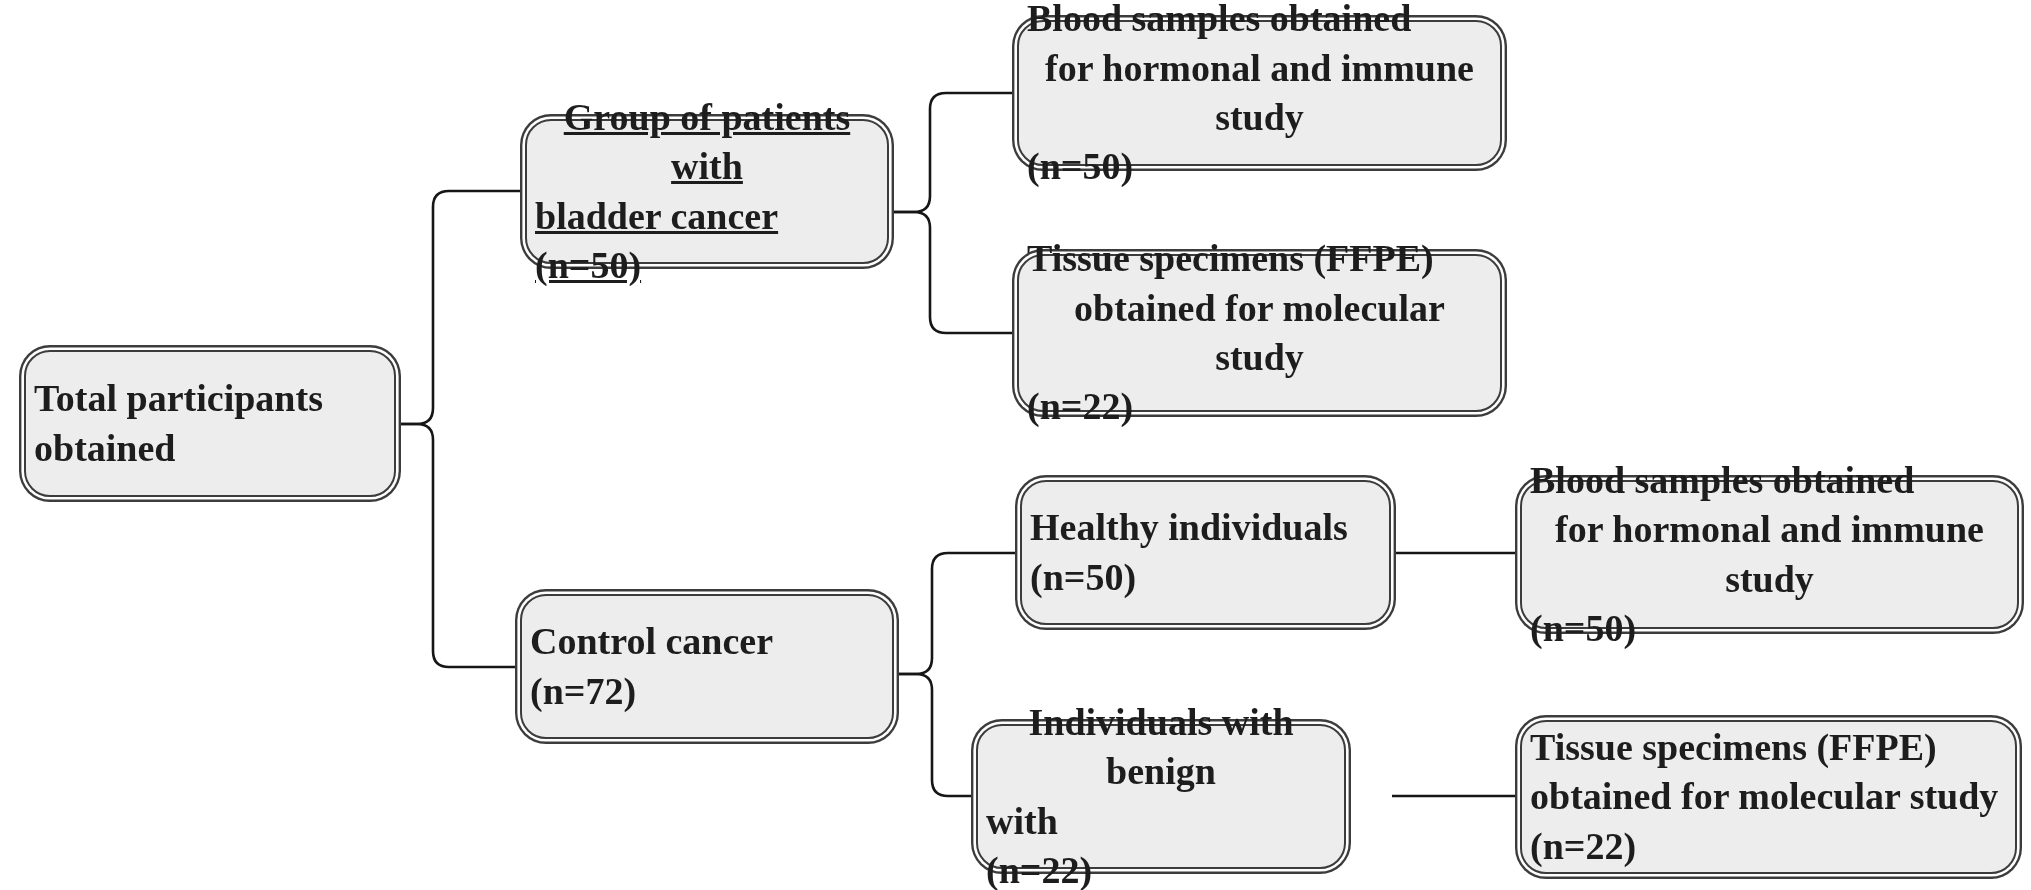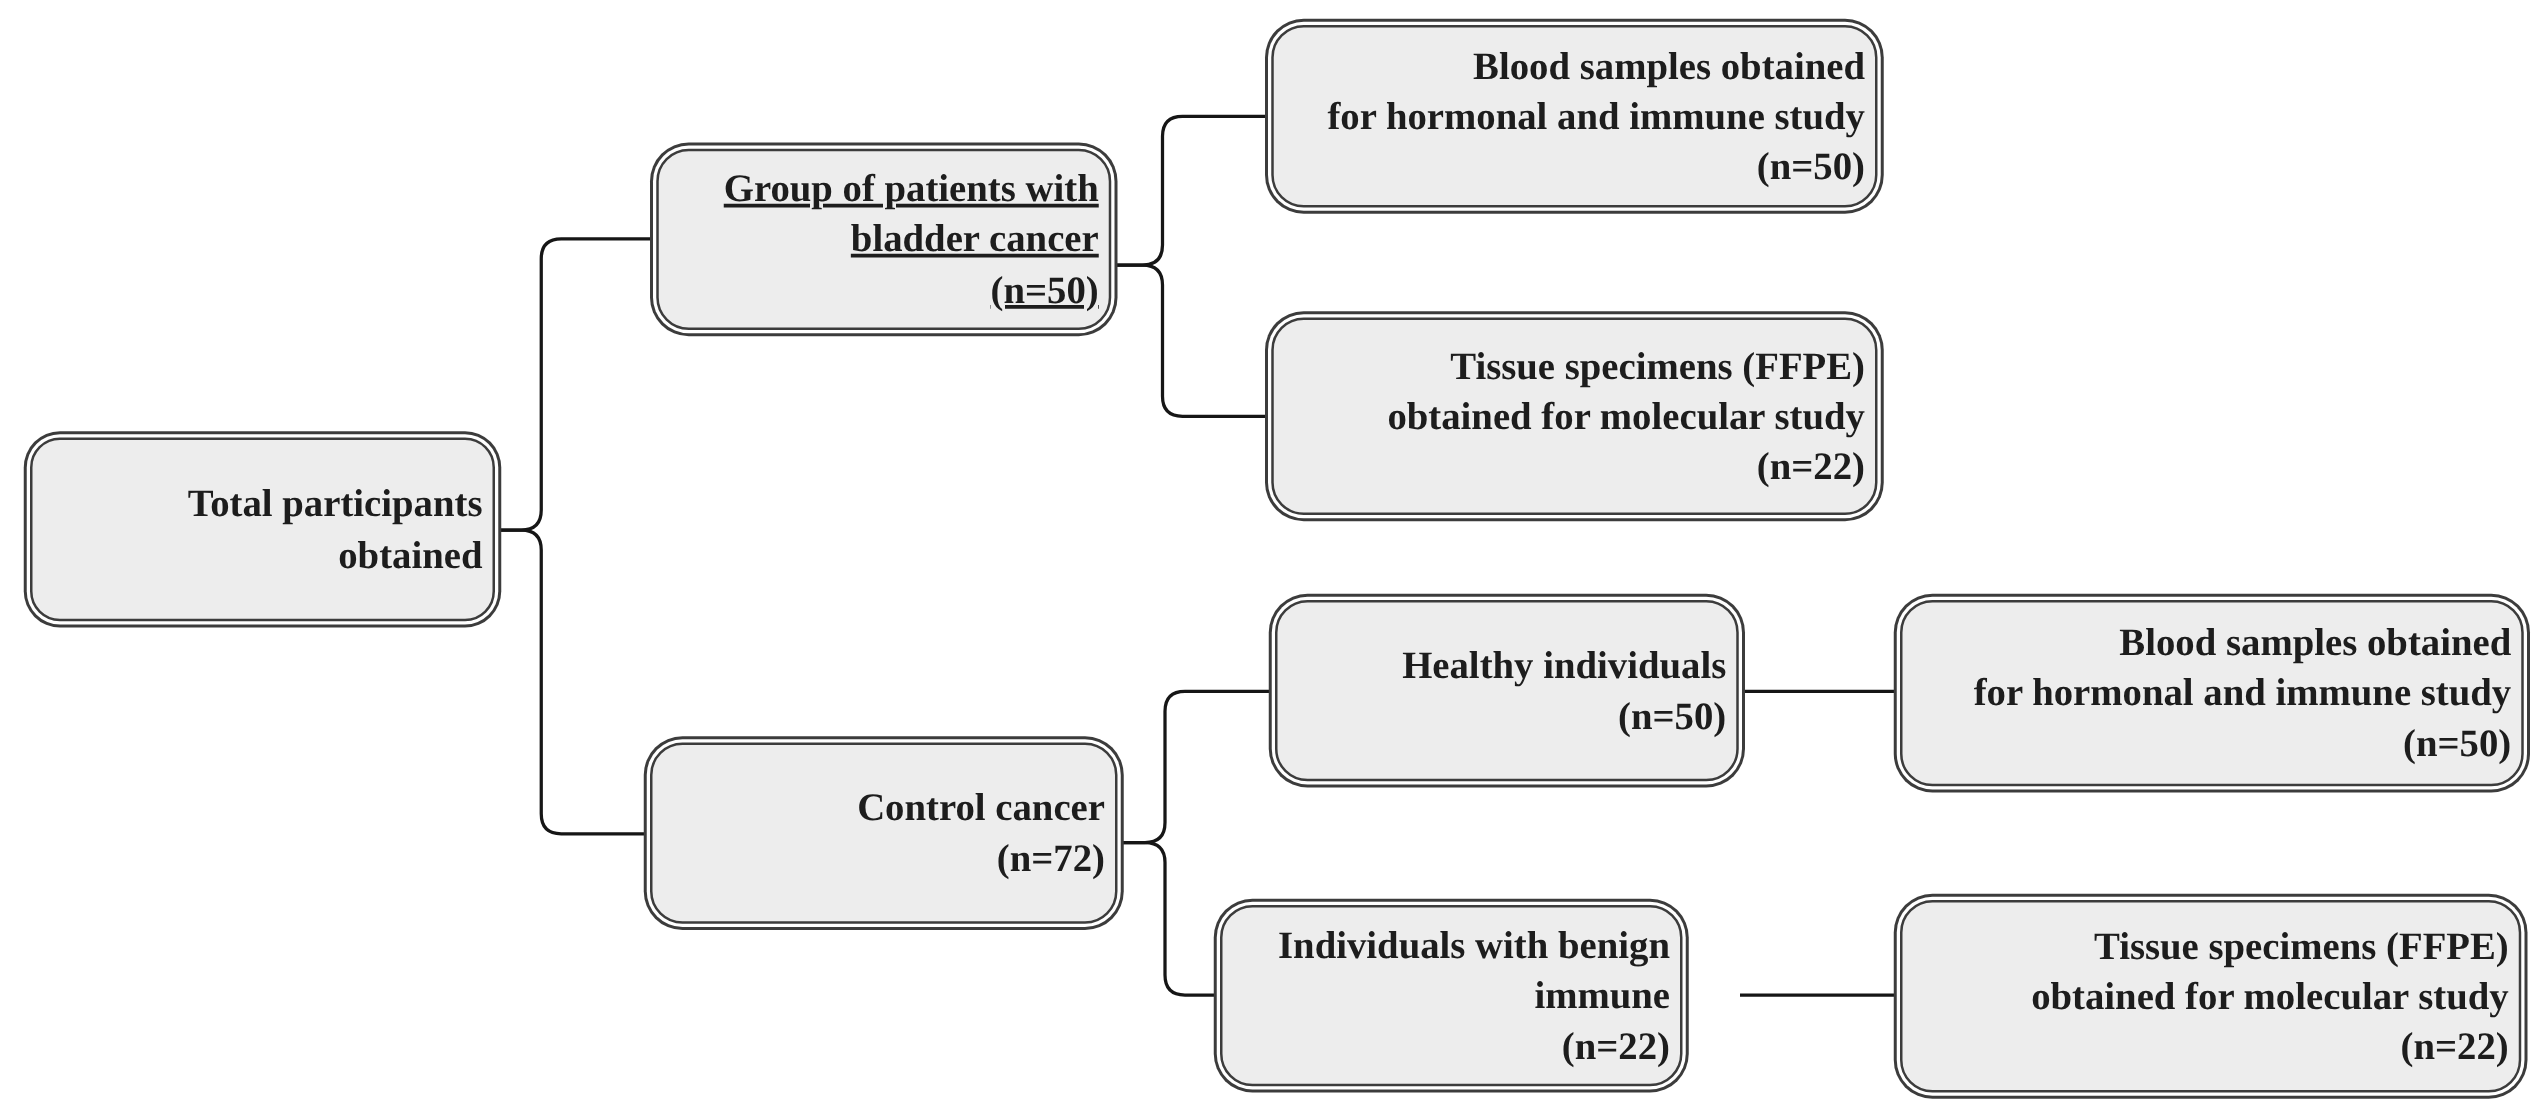--- a/index.html
+++ b/index.html
@@ -30,30 +30,30 @@
   .node {
     position: absolute;
     box-sizing: border-box;
     background: #ededed;
     border: 2.4px solid #3c3c3c;
     border-radius: 26px;
     box-shadow: 0 0 0 2.6px #ffffff, 0 0 0 5px #3c3c3c;
     display: flex;
     flex-direction: column;
     justify-content: center;
-    align-items: flex-end;
+    align-items: flex-start;
     text-align: center;
     font-weight: bold;
-    font-size: 31px;
+    font-size: 38px;
     line-height: 1.3;
     color: #1d1d1d;
     padding: 4px 8px;
   }
   
-  .n-total   { left: 24px;   top: 350px; width: 372px; height: 147px; border-radius: 24px; }
+  .n-total   { left: 24px;   top: 350px; width: 372px; height: 147px; }
   .n-bladder { left: 525px;  top: 119px; width: 364px; height: 145px; text-decoration: underline; }
   .n-blood1  { left: 1017px; top: 20px;  width: 485px; height: 146px; }
   .n-tissue1 { left: 1017px; top: 254px; width: 485px; height: 158px; }
   .n-control { left: 520px;  top: 594px; width: 374px; height: 145px; }
   .n-healthy { left: 1020px; top: 480px; width: 371px; height: 145px; font-family: Liberation Serif, serif; }
   .n-blood2  { left: 1520px; top: 480px; width: 499px; height: 149px; }
   .n-benign  { left: 976px; top: 724px; width: 370px; height: 145px; }
   .n-tissue2 { left: 1520px; top: 720px; width: 497px; height: 154px; }
 </style>
 </head>
@@ -106,21 +106,21 @@
     </div>
 
   <div class="node n-blood2">
       <div>Blood samples obtained</div>
       <div>for hormonal and immune study</div>
       <div>(n=50)</div>
     </div>
 
   <div class="node n-benign">
       <div>Individuals with benign</div>
-      <div>immune</div>
+      <div>with</div>
       <div>(n=22)</div>
     </div>
 
   <div class="node n-tissue2">
       <div>Tissue specimens (FFPE)</div>
       <div>obtained for molecular study</div>
       <div>(n=22)</div>
     </div>
 
 </div>

